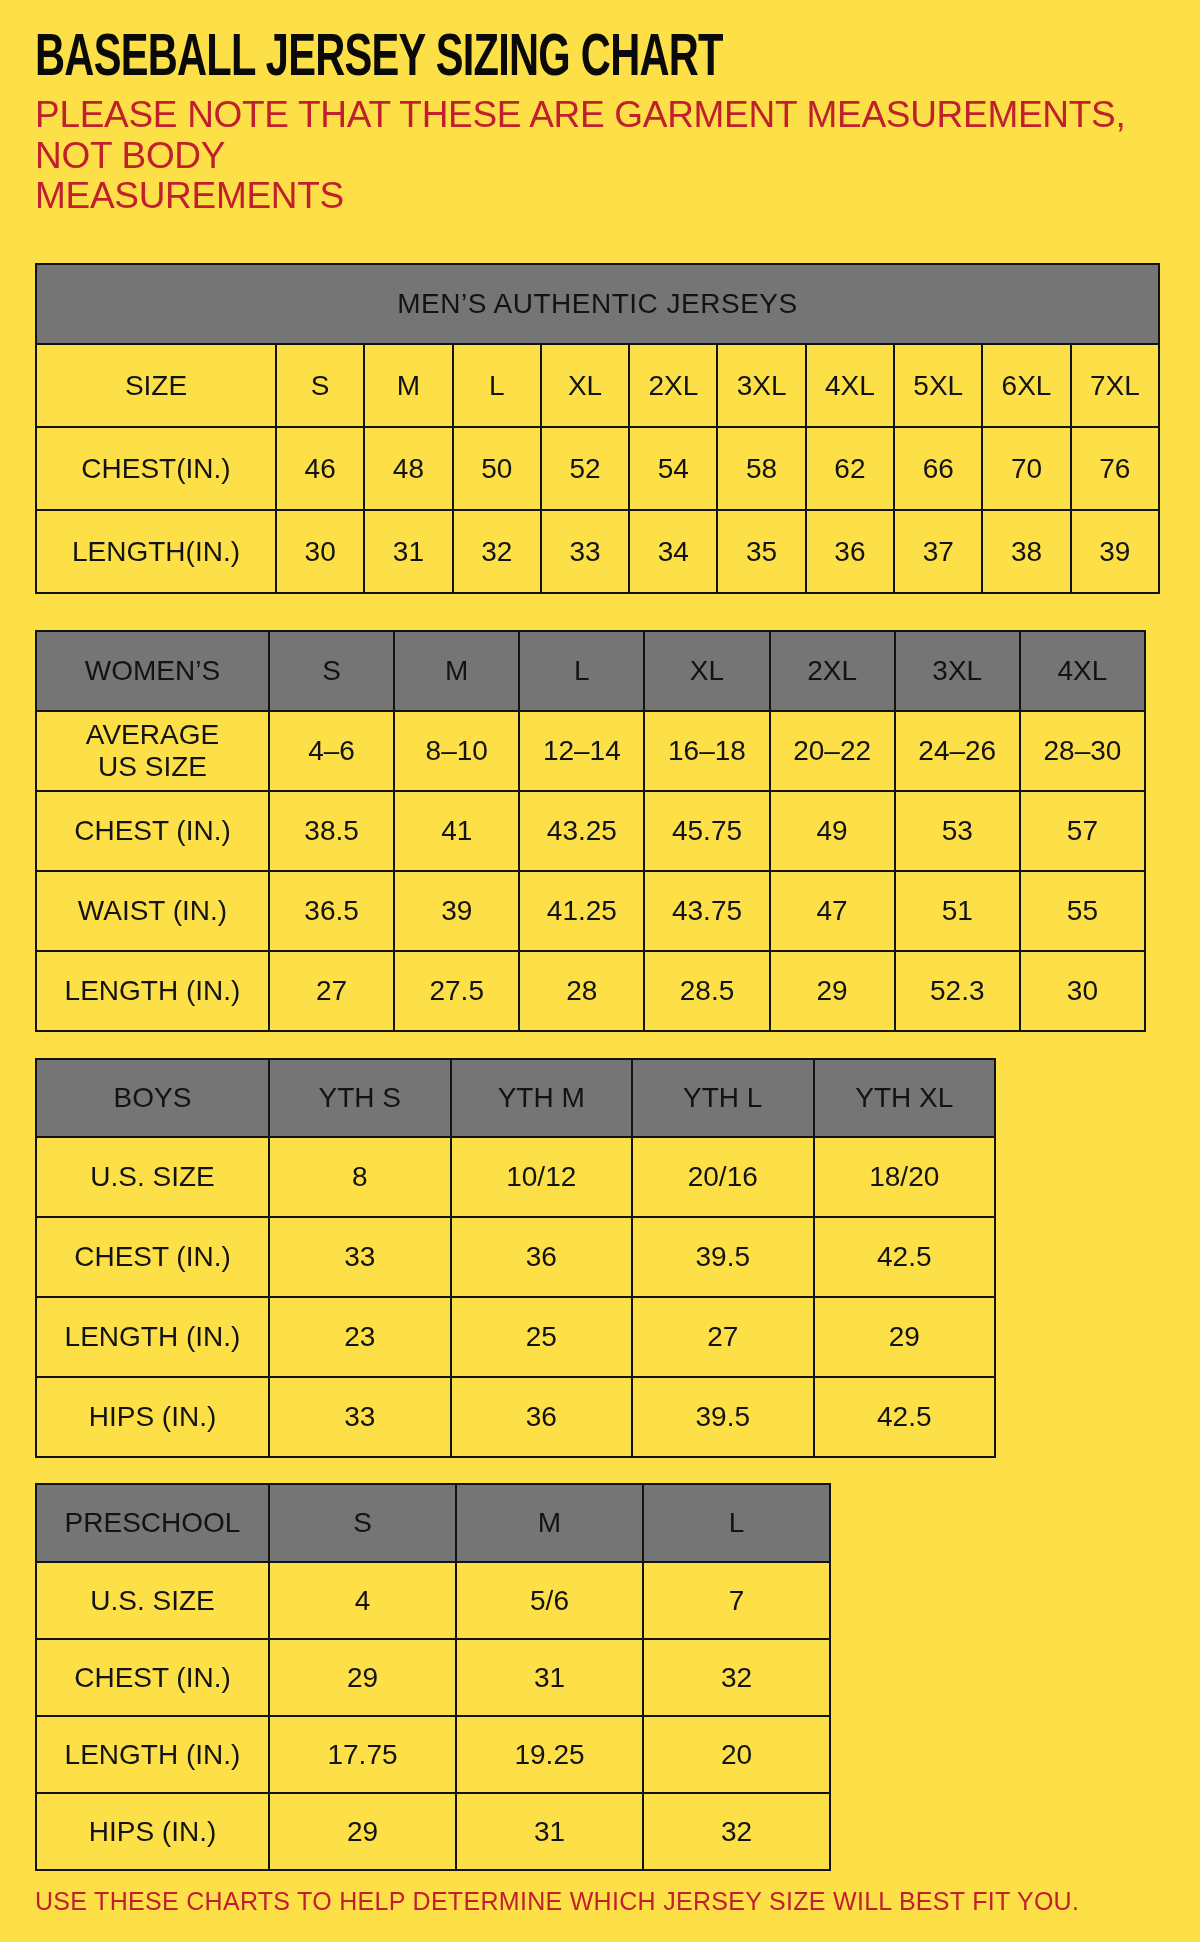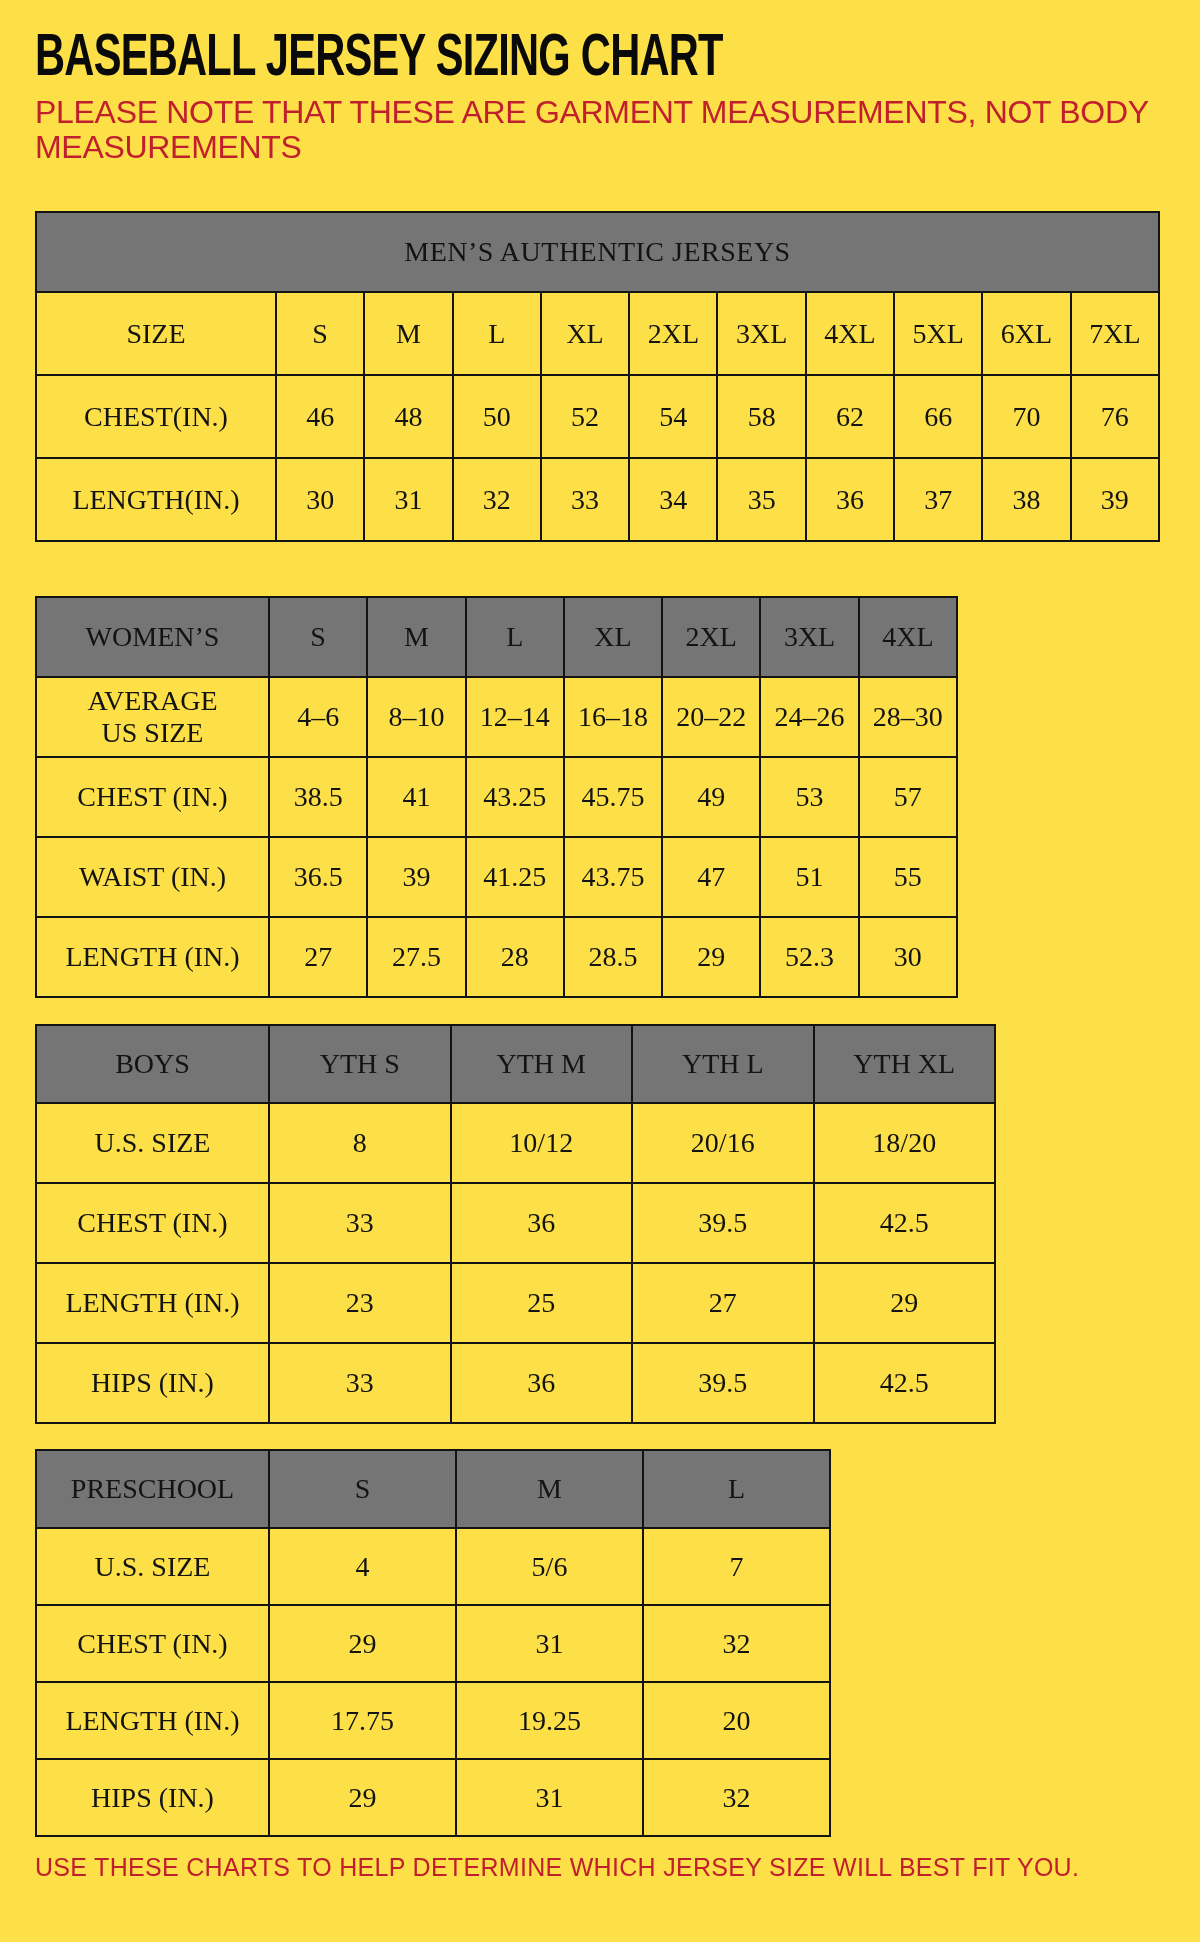--- a/index.html
+++ b/index.html
@@ -21,30 +21,29 @@
     line-height: 1.0;
     white-space: nowrap;
     letter-spacing: -1px;
     transform: scaleX(0.73) scaleY(1.04);
     transform-origin: left center;
   }
 
   .note {
     margin-top: 12px;
     color: #c0202e;
-    font-size: 32px;
+    font-size: 37px;
     line-height: 1.10;
     letter-spacing: -0.3px;
     white-space: pre-line;
   }
 
   table.sizing {
     border-collapse: collapse;
     table-layout: fixed;
-    font-family: Liberation Serif, serif;
   }
   table.sizing td {
     border: 2px solid #131313;
     text-align: center;
     vertical-align: middle;
     font-size: 28px;
     color: #131313;
     padding: 0 4px;
     white-space: pre-line;
     overflow: hidden;
@@ -55,21 +54,21 @@
     font-size: 29px;
   }
   td.table-title-cell {
     background: #757575;
     color: #ffffff;
     font-size: 33px;
     letter-spacing: 0.5px;
   }
 
   table.mens      { width: 1125px; margin-top: 46px; }
-  table.womens    { width: 923px;  margin-top: 54px; }
+  table.womens    { width: 1111px;  margin-top: 36px; }
   table.boys      { width: 961px;  margin-top: 26px; }
   table.preschool { width: 796px;  margin-top: 25px; }
 
   .mens col.c-label, .womens col.c-label, .boys col.c-label, .preschool col.c-label { }
   .mens .c-label      { width: 240px; }
   .womens .c-label    { width: 233px; }
   .boys .c-label      { width: 233px; }
   .preschool .c-label { width: 233px; }
 
   .mens tr      { height: 83px; }

